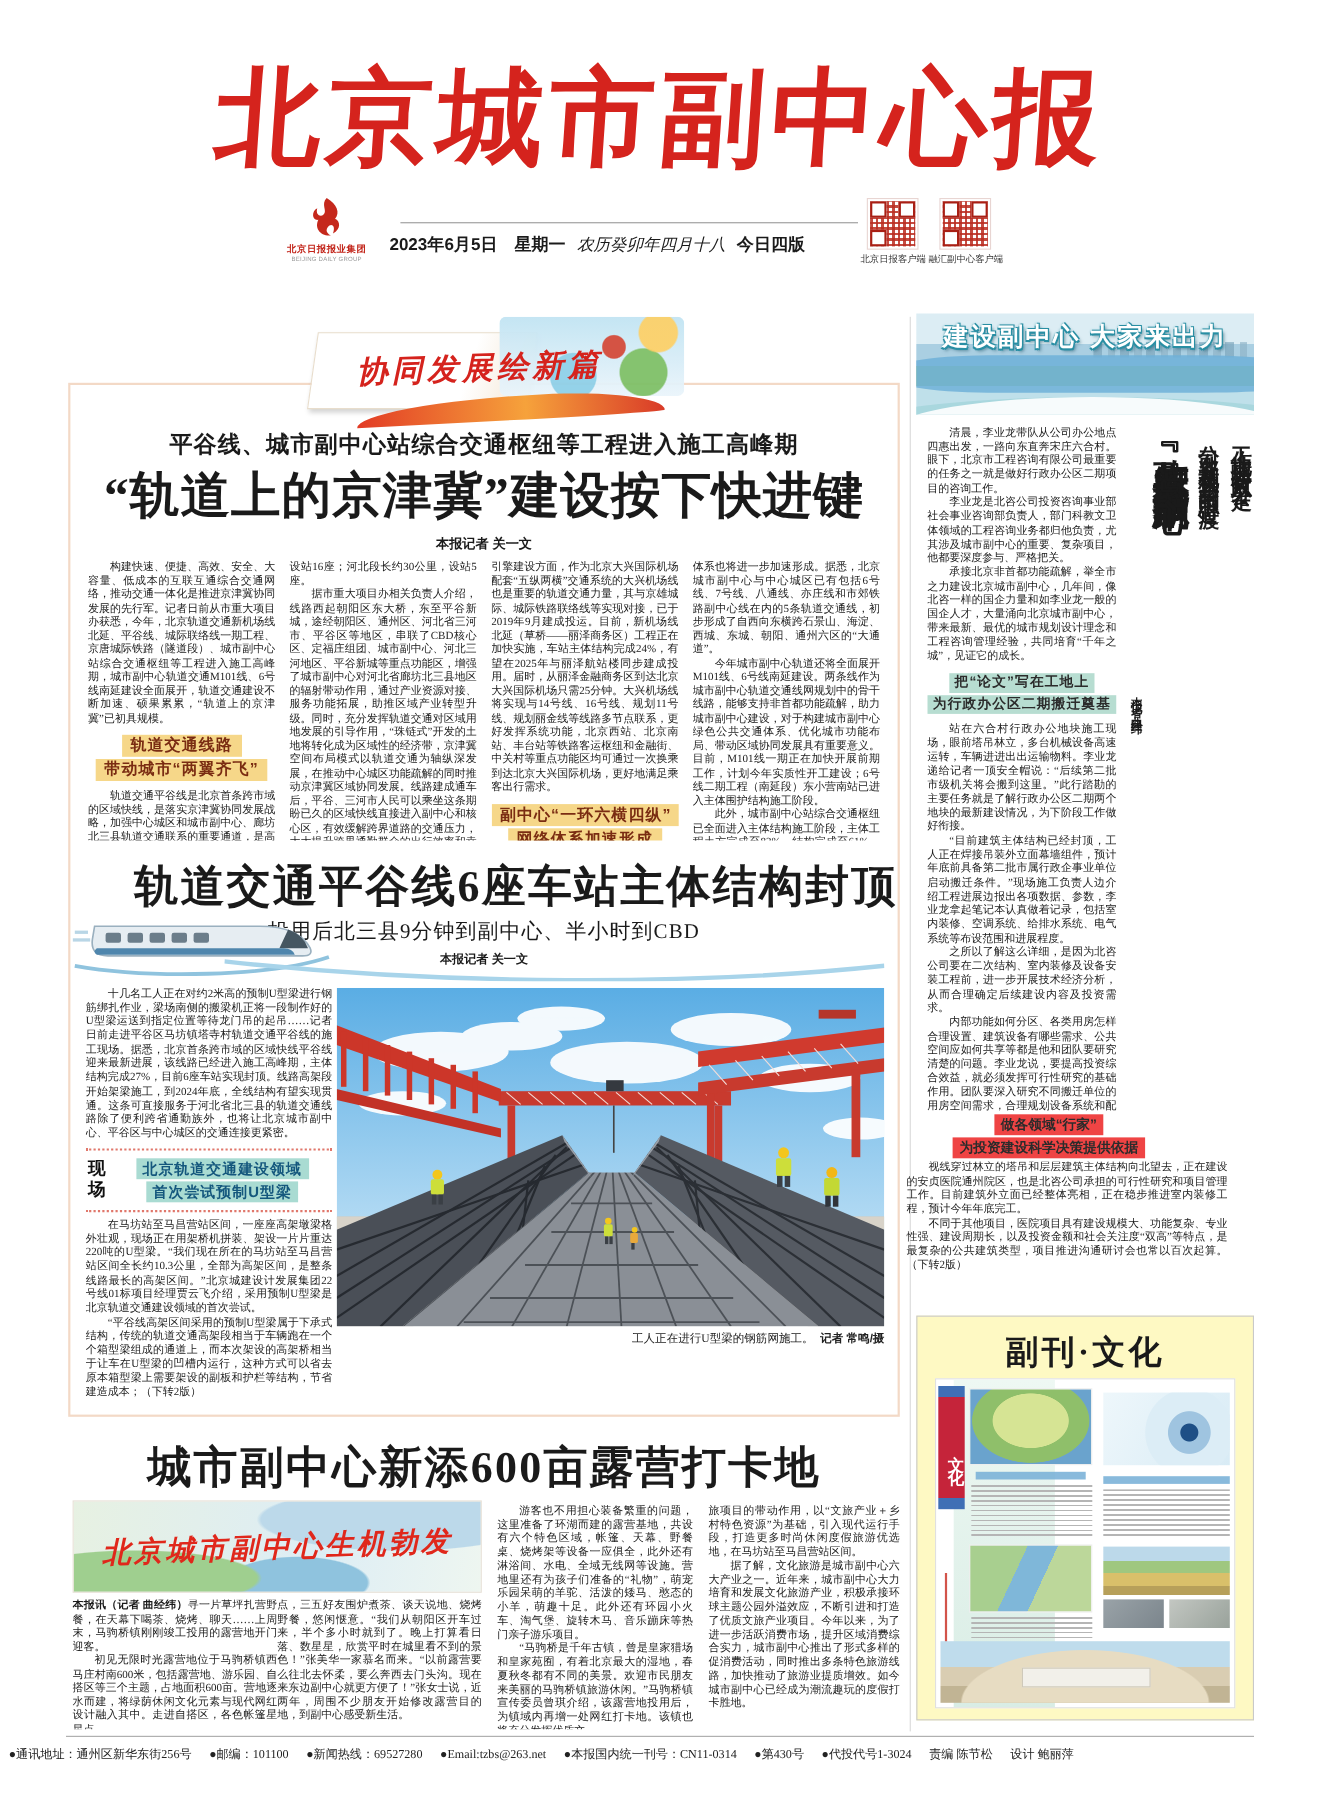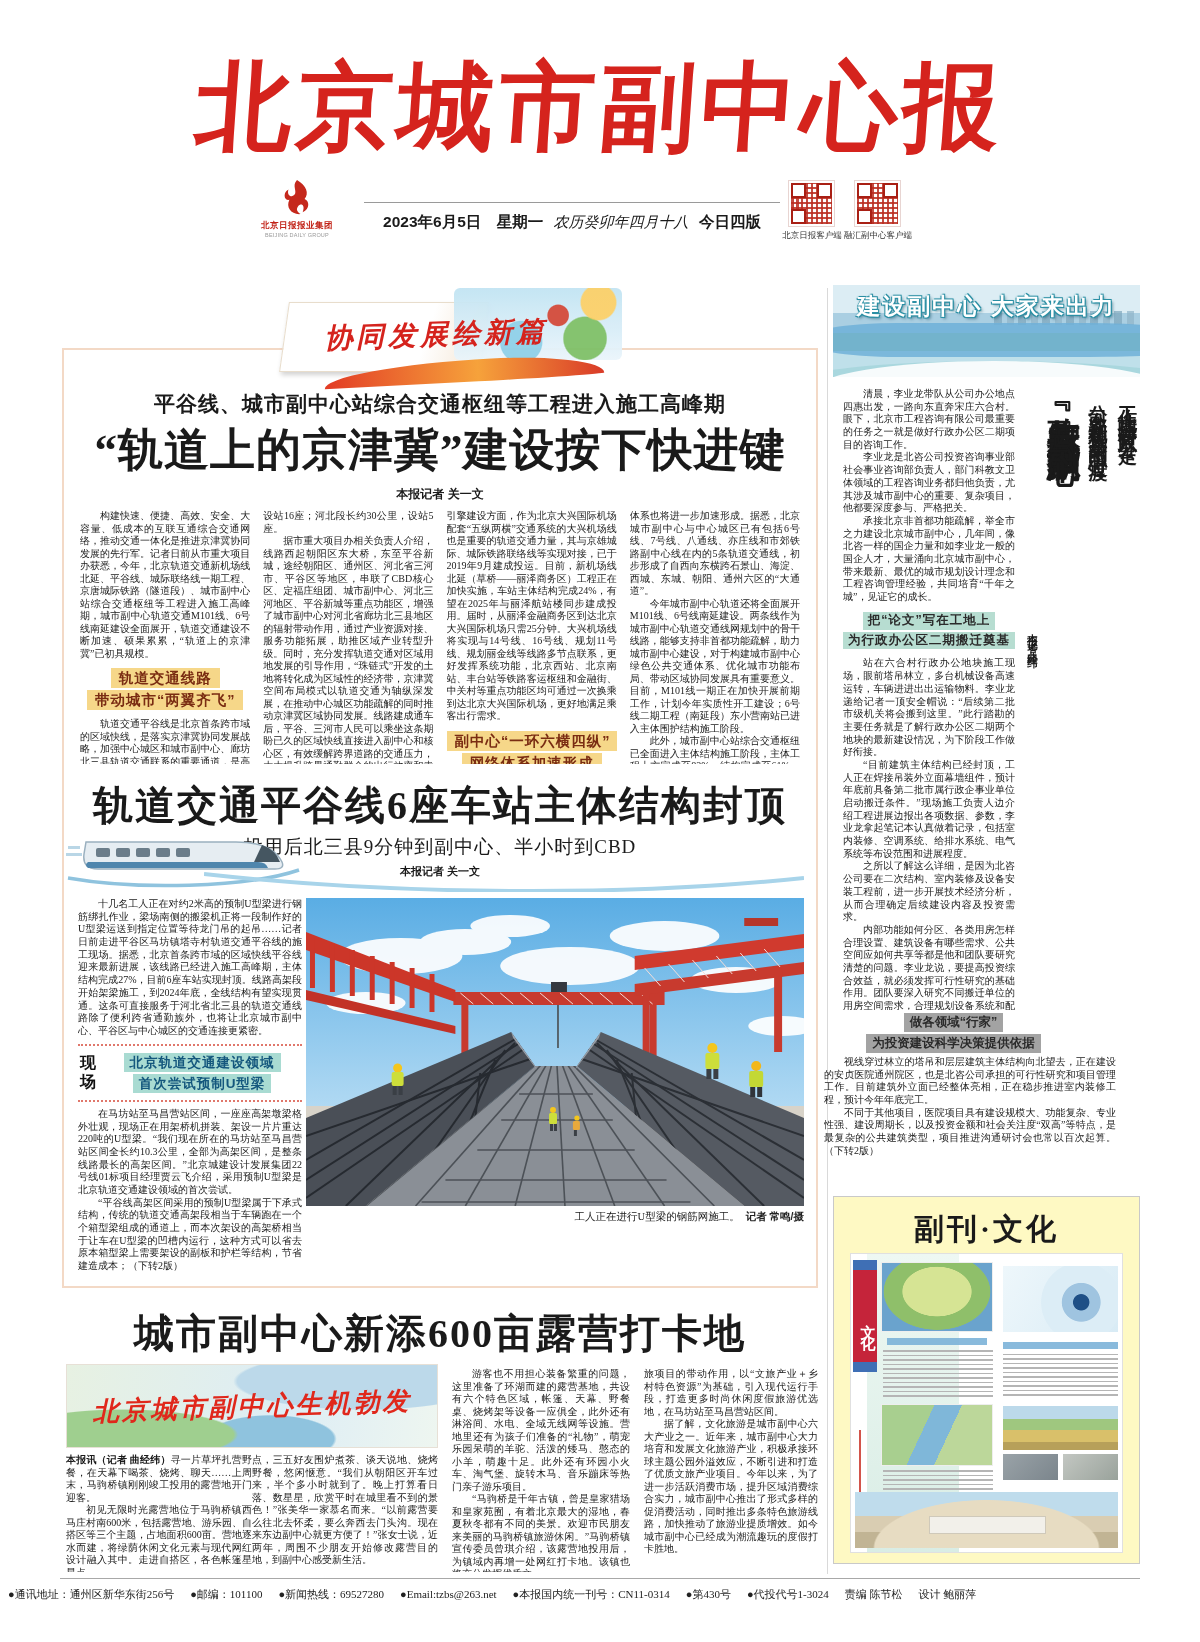--- a/index.html
+++ b/index.html
@@ -9,21 +9,21 @@
 
   
   .masthead-title{position:absolute;left:0;right:0;top:44px;text-align:center;
     font-size:96px;font-weight:900;color:#d5231d;letter-spacing:5px;
     transform:skewX(-4deg);font-family:"DejaVu Serif",serif;white-space:nowrap}
   .header-strip{position:absolute;left:258px;top:180px;width:660px;height:70px}
   .logo{position:absolute;left:0;top:-2px;width:78px;text-align:center}
   .logo .cn{font-size:8.5px;font-weight:bold;color:#c22318;letter-spacing:.5px;font-family:"Liberation Sans",sans-serif}
   .logo .en{font-size:5.5px;color:#999;letter-spacing:.2px;font-family:"Liberation Sans",sans-serif}
   .date-rule{position:absolute;left:106px;top:22px;width:416px;border-top:1px solid #9a9a9a}
-  .date-line{position:absolute;left:96px;top:32px;width:436px;text-align:center;font-size:15.5px;
+  .date-line{position:absolute;left:96px;top:32px;width:436px;font-size:15.5px;
     font-weight:bold;font-family:"Liberation Sans",sans-serif;white-space:nowrap}
   .date-line .lunar{font-family:"DejaVu Serif",serif;font-weight:normal;font-style:italic;margin:0 6px;font-size:15px}
   .qr{position:absolute;top:0;width:47px;height:47px;background:#fff;border:1px solid #e8d5d2}
   .qr .grid{position:absolute;inset:2px;
     background:repeating-linear-gradient(0deg,rgba(186,44,32,.85) 0 2.5px,transparent 2.5px 5px),
                repeating-linear-gradient(90deg,rgba(186,44,32,.85) 0 2.5px,#fff 2.5px 5px)}
   .qr i{position:absolute;width:11px;height:11px;border:2px solid #a91f14;background:#fff}
   .qr i.f1{left:2px;top:2px}.qr i.f2{right:2px;top:2px}.qr i.f3{left:2px;bottom:2px}
   .qr-caption{position:absolute;top:50px;width:72px;text-align:center;font-size:8.5px;
     font-family:"Liberation Sans",sans-serif;color:#333;white-space:nowrap}
@@ -60,21 +60,21 @@
   .a1-cols{position:absolute;left:16px;right:16px;top:160px;height:254px;display:flex;gap:13px}
   .colflow{flex:1;overflow:hidden;font-size:10px;line-height:1.25;text-align:justify}
   .colflow p{margin:0;text-indent:2em}
   .colflow p.ni{text-indent:0}
   .subhead{margin:7px 0;text-align:center}
   .subhead span{display:inline-block;background:#f6d789;color:#7a2c12;font-weight:900;font-size:14.5px;
     padding:1px 8px;margin:1px 0;font-family:"Liberation Sans",sans-serif;letter-spacing:1px;white-space:nowrap}
   .subhead.g span{background:#b7ddd1;color:#2b2b2b}
 
   
-  .a2-headline{position:absolute;top:428px;left:0;right:0;text-align:center;font-size:40px;font-weight:900;
+  .a2-headline{position:absolute;top:428px;left:0;right:0;text-align:right;font-size:40px;font-weight:900;
     letter-spacing:2px;white-space:nowrap}
   .a2-dek{position:absolute;top:484px;left:0;right:0;text-align:center;font-size:19px;letter-spacing:1px}
   .a2-byline{position:absolute;top:514px;left:0;right:0;text-align:center;font-size:11px;font-weight:bold;
     font-family:"Liberation Sans",sans-serif}
   .train{position:absolute;left:2px;top:468px;width:235px;height:72px}
   .swoosh{position:absolute;left:140px;top:520px;width:600px;height:22px}
   .a2-col{position:absolute;left:14px;top:548px;width:224px;height:378px;overflow:hidden;
     font-size:10px;line-height:1.27;text-align:justify}
   .a2-col p{margin:0;text-indent:2em}
   .scenebox{border-top:2px dotted #e0776b;border-bottom:2px dotted #e0776b;margin:6px 0;padding:6px 2px;
@@ -121,21 +121,21 @@
   .sb-art p{margin:0;text-indent:2em}
   .sb-art .subhead span{font-size:12.5px;padding:1px 5px}
   .sb-vert{position:absolute;left:1022px;top:390px;height:628px;writing-mode:vertical-rl}
   .sb-shoulder{font-size:19px;font-weight:900;letter-spacing:4px;line-height:1.55;
     font-family:"Liberation Sans",sans-serif;margin-left:4px}
   .sb-shoulder span{display:block}
   .sb-headline{font-size:33px;font-weight:900;letter-spacing:2px;line-height:1.02;margin-left:6px;white-space:nowrap}
   .sb-byline{font-size:10.5px;font-weight:bold;letter-spacing:3px;padding-top:235px;
     font-family:"Liberation Sans",sans-serif;margin-left:4px}
   .sb-sub2{position:absolute;left:846px;top:1012px;width:215px;text-align:center}
-  .sb-sub2 span{display:inline-block;background:#a3a3a3;color:#2b2b2b;font-weight:900;font-size:12.5px;
+  .sb-sub2 span{display:inline-block;background:#ef4444;color:#2b2b2b;font-weight:900;font-size:12.5px;
     padding:1px 6px;margin:1px 0;font-family:"Liberation Sans",sans-serif;white-space:nowrap}
   .sb-bottom{position:absolute;left:824px;top:1056px;width:292px;height:128px;overflow:hidden;
     font-size:10px;line-height:1.27;text-align:justify}
   .sb-bottom p{margin:0;text-indent:2em}
 
   
   .supplement{position:absolute;left:833px;top:1196px;width:307px;height:368px;border:1px solid #c9c9c9;background:#fef9c3}
   .sup-title{margin-top:12px;text-align:center;font-size:30px;font-weight:900;letter-spacing:3px}
   .sup-page{position:absolute;left:16px;right:16px;top:56px;bottom:10px;border:1px solid #e0e0e0;overflow:hidden;background:#fff}
   .sup-page .teal{position:absolute;left:16px;top:0;bottom:0;width:92px;background:linear-gradient(180deg,#eef8f3,#d9ede5)}

